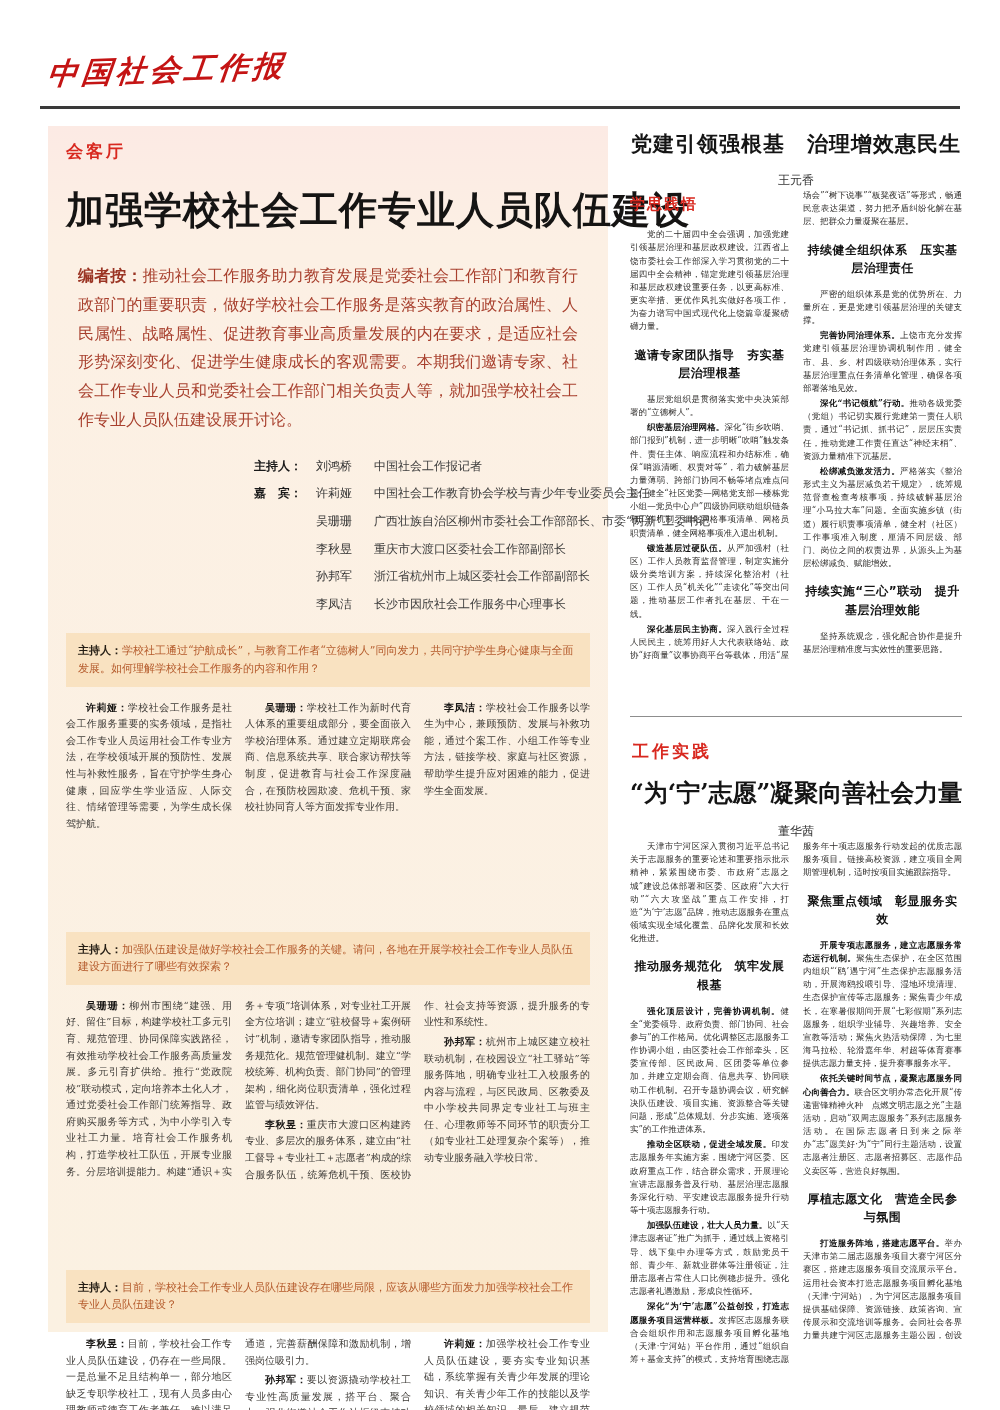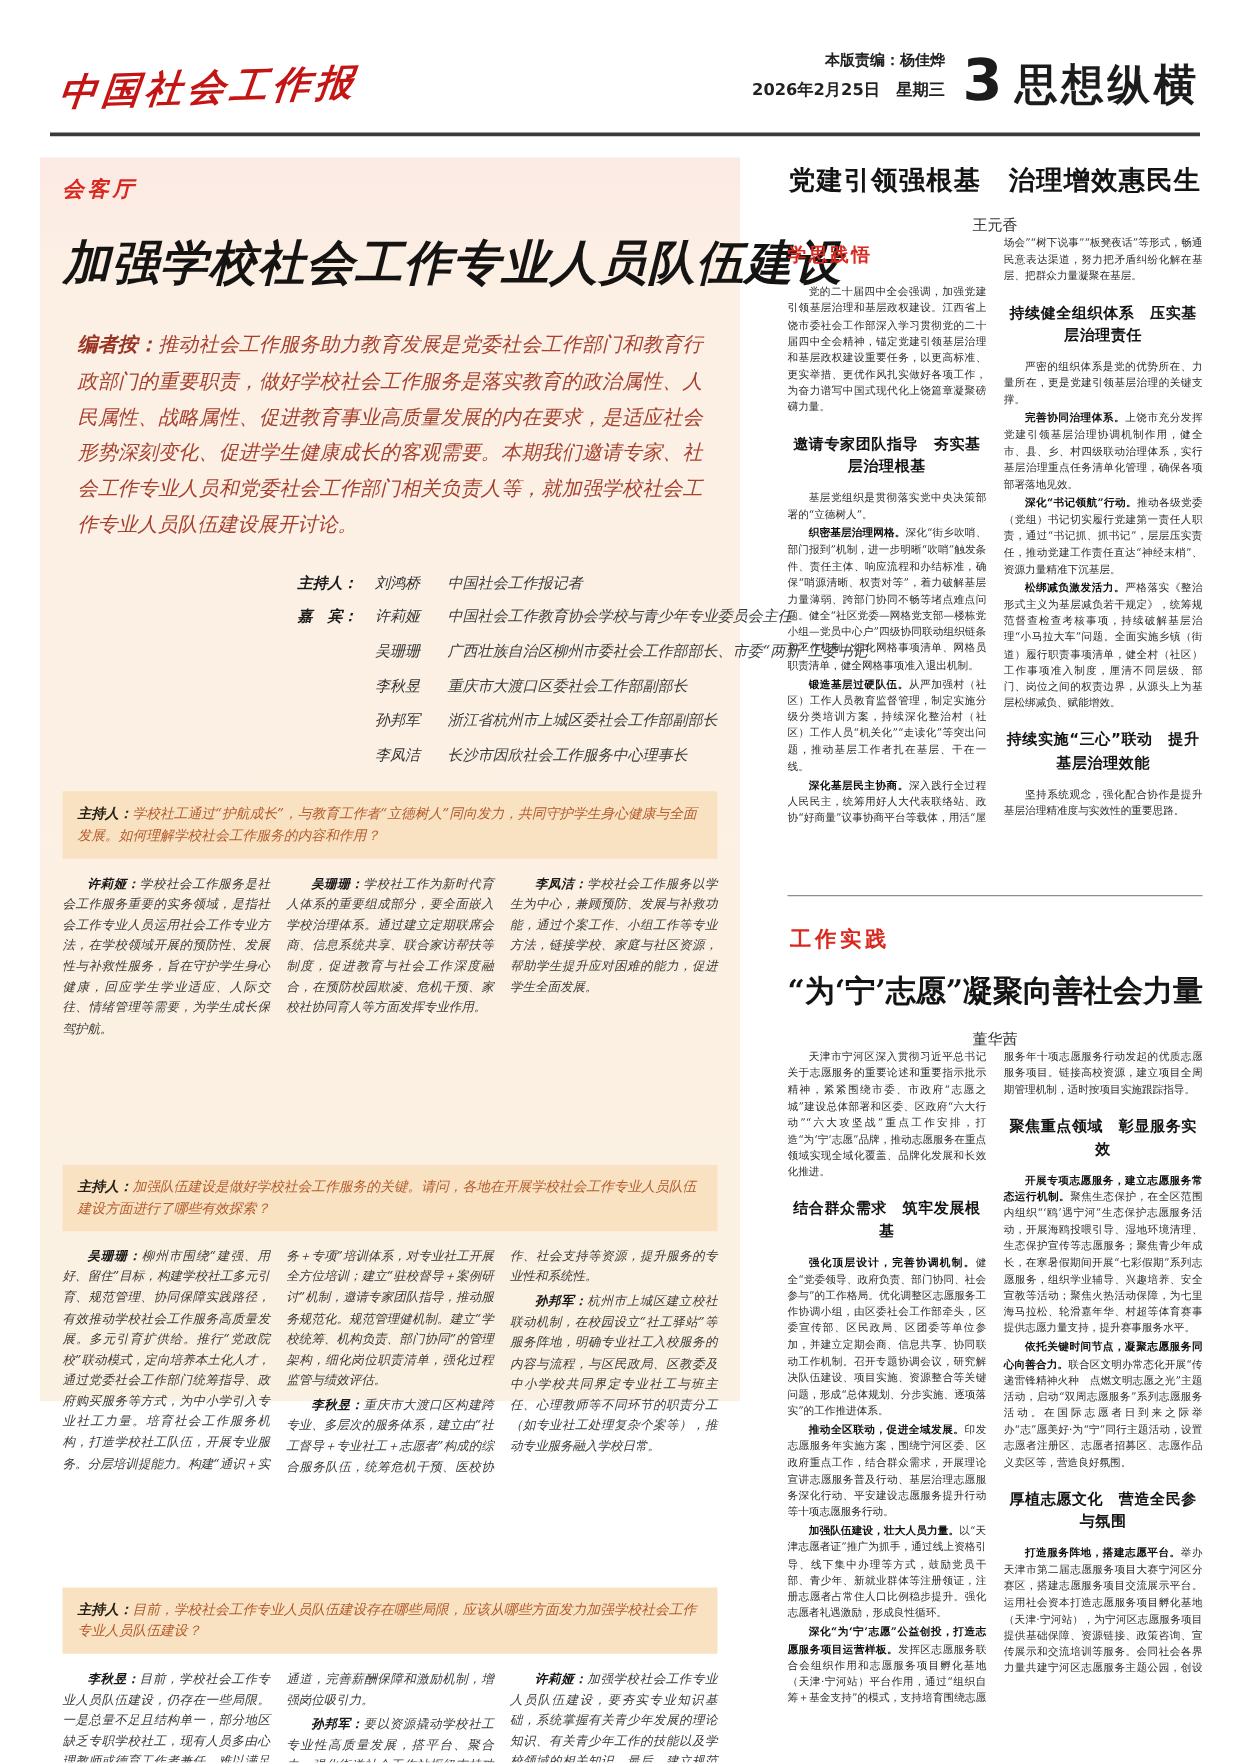--- a/index.html
+++ b/index.html
@@ -12,23 +12,23 @@
         font-family:"DejaVu Serif",serif;white-space:nowrap;}
   #head-right{position:absolute;right:0;top:0;display:flex;align-items:flex-end;gap:14px;}
   #head-credits{text-align:right;padding-bottom:4px;font-family:"DejaVu Sans",sans-serif;}
   #editor-credit{font-size:12px;font-weight:700;color:#222;}
   #date-line{font-size:13px;font-weight:700;color:#222;margin-top:6px;white-space:nowrap;}
   #page-no-wrap{display:flex;align-items:flex-end;gap:10px;font-family:"DejaVu Sans",sans-serif;}
   #page-number{font-size:46px;line-height:0.9;font-weight:800;color:#1c1c1c;}
   #section-name{font-size:34px;line-height:1;font-weight:800;color:#1c1c1c;letter-spacing:3px;}
   #head-rule{position:absolute;left:40px;top:106px;width:920px;height:3px;background:#3a3a3a;}
   
-  #feature{position:absolute;left:32px;top:126px;width:560px;height:995px;
+  #feature{position:absolute;left:48px;top:126px;width:560px;height:1206px;
            background:linear-gradient(180deg,#fceae4 0%,#fcf0e4 10%,#fbf1e2 100%);
-           box-sizing:border-box;padding:14px 18px;font-style:italic;}
+           box-sizing:border-box;padding:14px 18px;}
   .kicker{font-family:"DejaVu Sans",sans-serif;font-weight:800;color:#d8281f;font-size:17px;letter-spacing:3px;}
   #feature-headline{text-align:left;font-size:38px;font-weight:800;color:#151413;
                     letter-spacing:1px;margin-top:22px;white-space:nowrap;}
   #editors-note{margin:26px 12px 0;font-size:16px;line-height:1.8;text-align:justify;color:#a8402e;}
   #editors-note b{color:#9a3423;}
   #panel-people{margin:22px 0 0 188px;font-size:12px;line-height:1.55;color:#3c3c3c;}
   .prow{margin-top:9px;white-space:nowrap;}
   .plabel{display:inline-block;width:62px;font-weight:700;color:#191919;}
   .pname{display:inline-block;width:58px;color:#333;}
   .ptitle{color:#3c3c3c;}
@@ -59,30 +59,20 @@
                    white-space:nowrap;letter-spacing:0;margin-top:14px;}
   #bottom-article .abody{height:528px;}
 </style>
 </head>
 <body>
 
 <div id="page">
 
   <div id="masthead">
     <div id="logo">中国社会工作报</div>
-    <div id="head-right">
-      <div id="head-credits">
-        <div id="editor-credit">本版责编：杨佳烨</div>
-        <div id="date-line">2026年2月25日　星期三</div>
-      </div>
-      <div id="page-no-wrap">
-        <span id="page-number">3</span>
-        <span id="section-name">思想纵横</span>
-      </div>
-    </div>
   </div>
   <div id="head-rule"></div>
 
   <div id="feature">
     <div class="kicker">会客厅</div>
     <div id="feature-headline">加强学校社会工作专业人员队伍建设</div>
     <p id="editors-note"><b>编者按：</b><span>推动社会工作服务助力教育发展是党委社会工作部门和教育行政部门的重要职责，做好学校社会工作服务是落实教育的政治属性、人民属性、战略属性、促进教育事业高质量发展的内在要求，是适应社会形势深刻变化、促进学生健康成长的客观需要。本期我们邀请专家、社会工作专业人员和党委社会工作部门相关负责人等，就加强学校社会工作专业人员队伍建设展开讨论。</span></p>
 
     <div id="panel-people">
       <div class="prow">
@@ -203,21 +193,21 @@
     <div class="kicker" id="bottom-kicker">工作实践</div>
     <div id="bottom-headline">“为‘宁’志愿”凝聚向善社会力量</div>
     <div class="author">董华茜</div>
     <div class="abody">
       <div>
 
           <p class="apara autohide"><b class="lead"></b><span>天津市宁河区深入贯彻习近平总书记关于志愿服务的重要论述和重要指示批示精神，紧紧围绕市委、市政府“志愿之城”建设总体部署和区委、区政府“六大行动”“六大攻坚战”重点工作安排，打造“为‘宁’志愿”品牌，推动志愿服务在重点领域实现全域化覆盖、品牌化发展和长效化推进。</span></p>
 
         </div>
         <div>
-          <h4 class="sub autohide">结合群众需求　筑牢发展根基</h4>
+          <h4 class="sub autohide">推动服务规范化　筑牢发展根基</h4>
 
         </div>
         <div>
 
           <p class="apara autohide"><b class="lead">强化顶层设计，完善协调机制。</b><span>健全“党委领导、政府负责、部门协同、社会参与”的工作格局。优化调整区志愿服务工作协调小组，由区委社会工作部牵头，区委宣传部、区民政局、区团委等单位参加，并建立定期会商、信息共享、协同联动工作机制。召开专题协调会议，研究解决队伍建设、项目实施、资源整合等关键问题，形成“总体规划、分步实施、逐项落实”的工作推进体系。</span></p>
 
         </div>
         <div>
 
           <p class="apara autohide"><b class="lead">推动全区联动，促进全域发展。</b><span>印发志愿服务年实施方案，围绕宁河区委、区政府重点工作，结合群众需求，开展理论宣讲志愿服务普及行动、基层治理志愿服务深化行动、平安建设志愿服务提升行动等十项志愿服务行动。</span></p>

